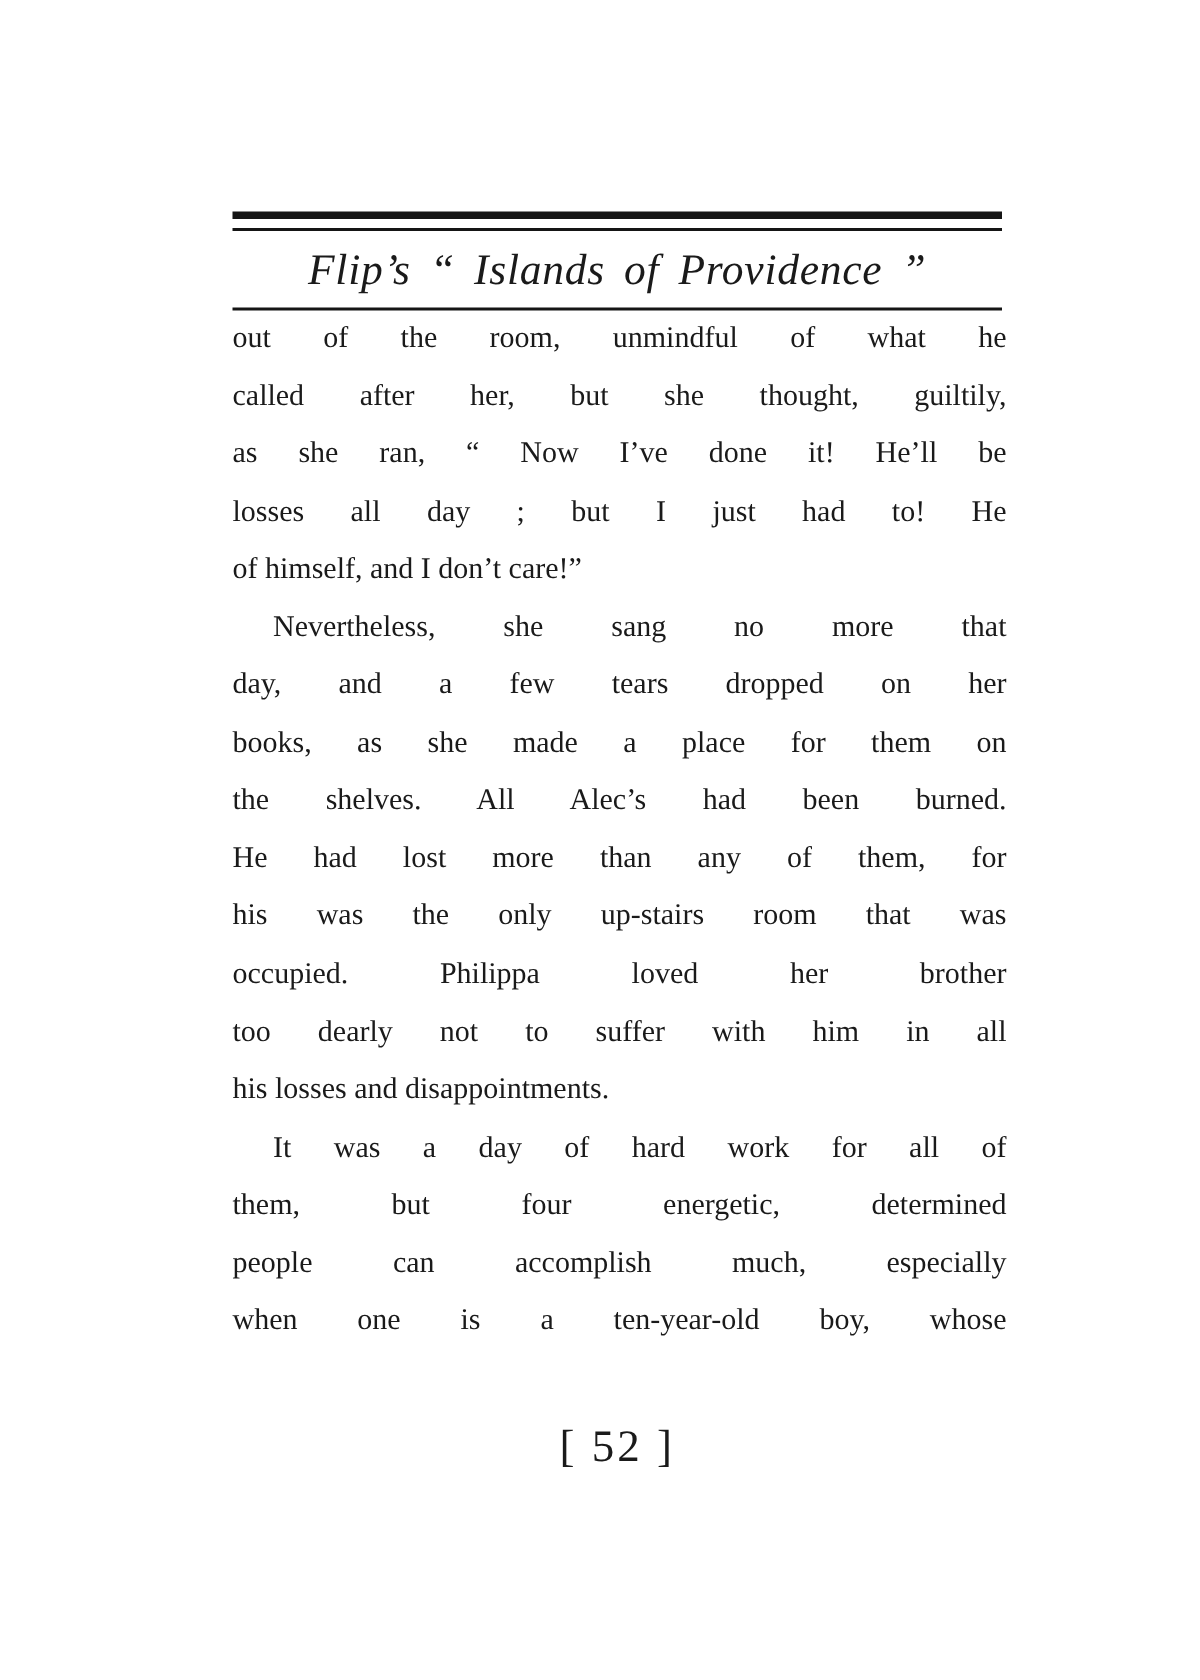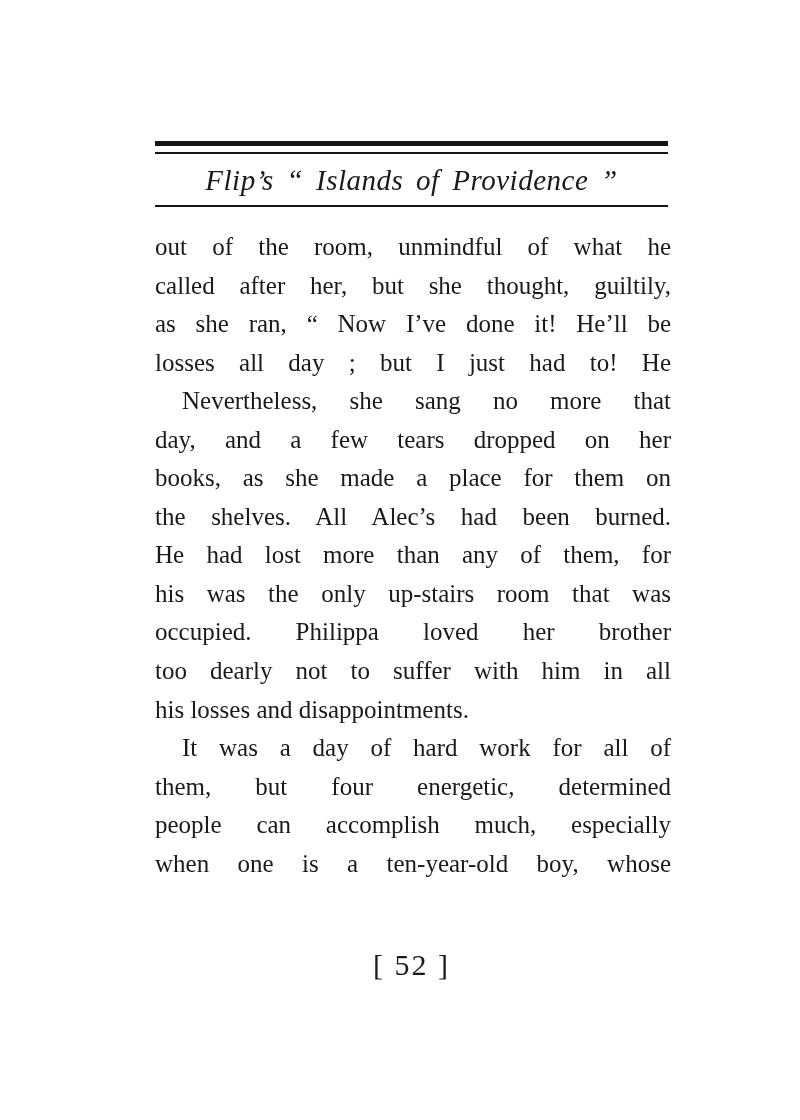--- a/index.html
+++ b/index.html
@@ -34,23 +34,23 @@
     font-style: italic;
     font-size: 29px;
     line-height: 46px;
     letter-spacing: 0.5px;
     word-spacing: 5px;
     white-space: nowrap;
   }
   .body-text {
     position: absolute;
     left: 155px;
-    top: 228px;
+    top: 206px;
     width: 516px;
-    font-size: 25px;
+    font-size: 20px;
     line-height: 38.55px;
   }
   .line {
     height: 38.55px;
     text-align: justify;
     text-align-last: justify;
     overflow: visible;
   }
   .line.pend {
     text-align-last: left;
@@ -79,20 +79,21 @@
     <div class="rule thin"></div>
     <div class="running-title">Flip’s “ Islands of Providence ”</div>
     <div class="rule under"></div>
   </div>
 
   <div class="body-text">
     <div class="line">out of the room, unmindful of what he</div>
     <div class="line">called after her, but she thought, guiltily,</div>
     <div class="line">as she ran, “ Now I’ve done it!  He’ll be</div>
     <div class="line">losses all day ;  but I just had to!  He</div>
+    <div class="line pend">of himself, and I don’t care!”</div>
     <div class="line indent">Nevertheless, she sang no more that</div>
     <div class="line">day, and a few tears dropped on her</div>
     <div class="line">books, as she made a place for them on</div>
     <div class="line">the shelves.  All Alec’s had been burned.</div>
     <div class="line">He had lost more than any of them, for</div>
     <div class="line">his was the only up-stairs room that was</div>
     <div class="line">occupied.  Philippa loved her brother</div>
     <div class="line">too dearly not to suffer with him in all</div>
     <div class="line pend">his losses and disappointments.</div>
     <div class="line indent">It was a day of hard work for all of</div>

